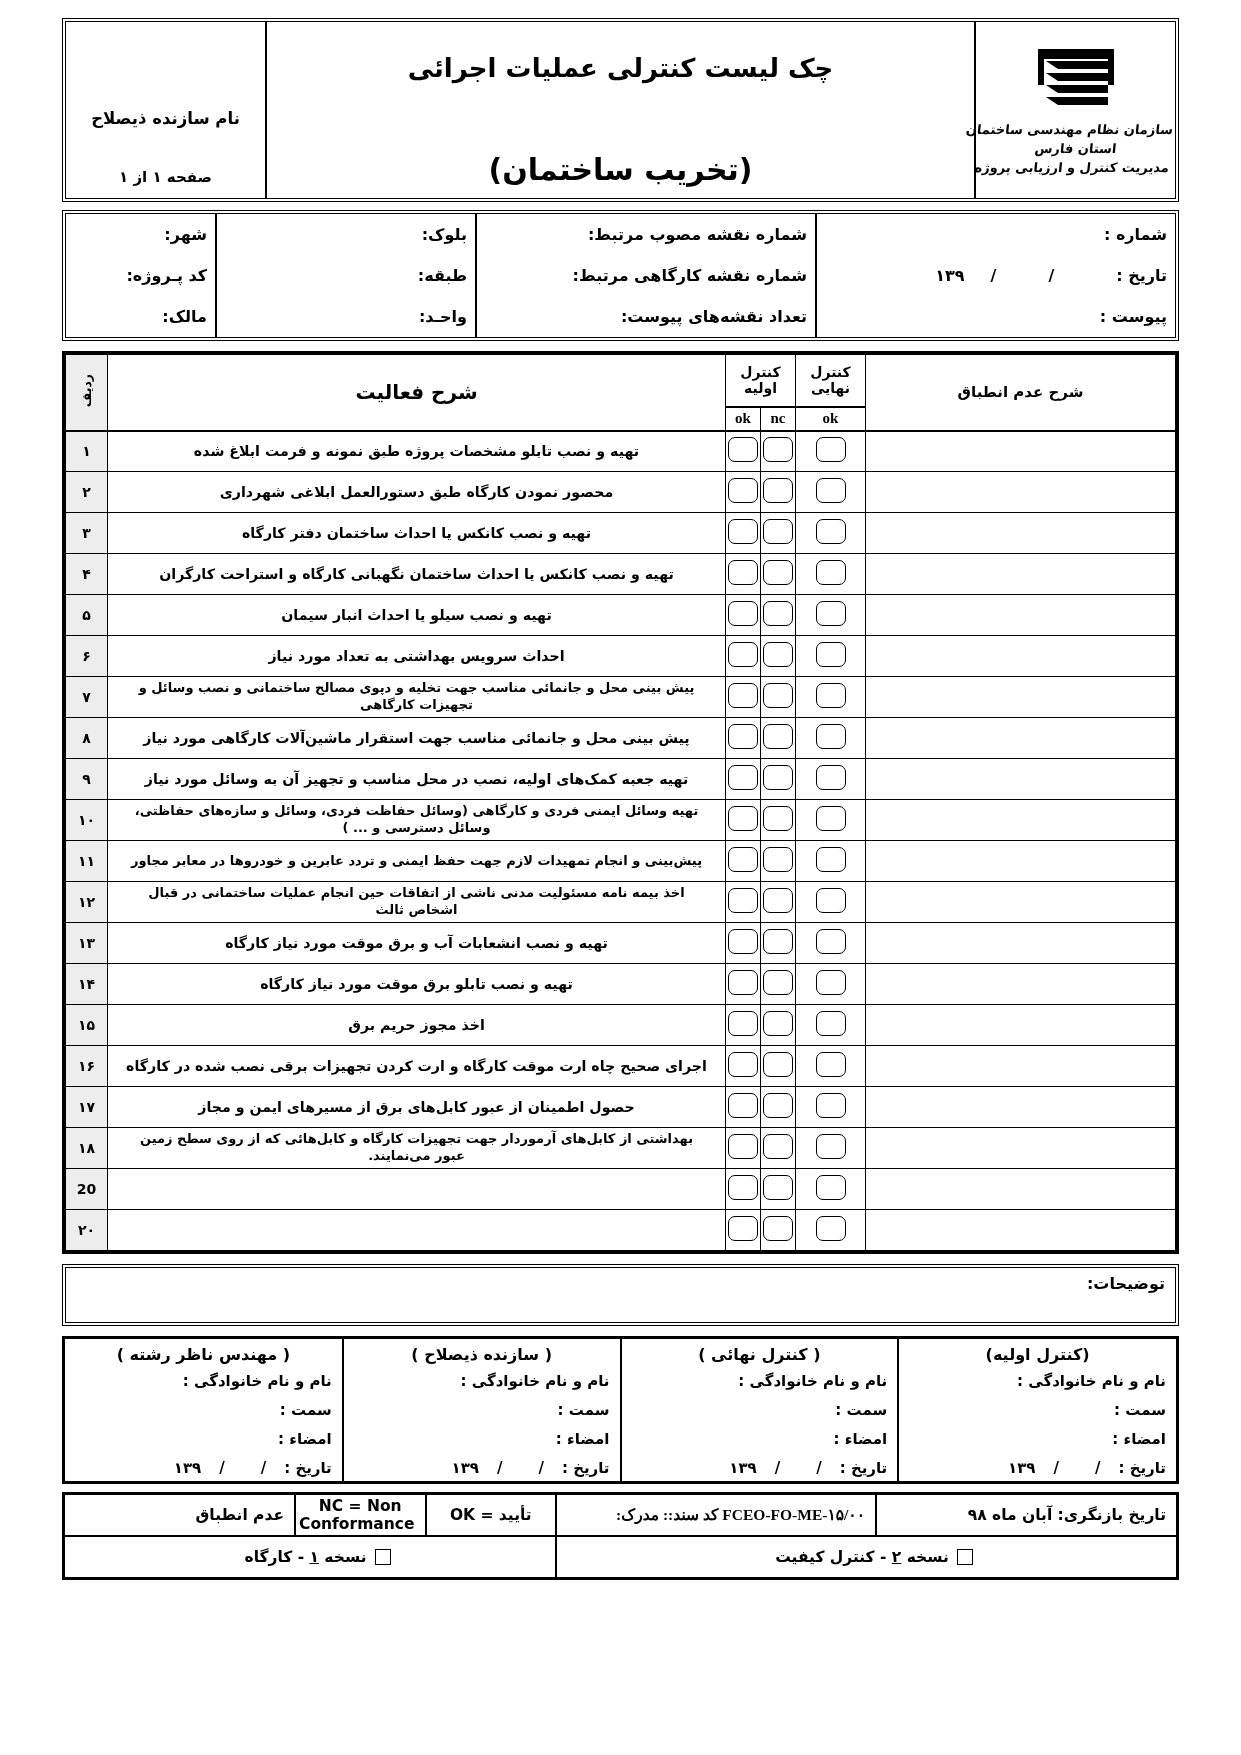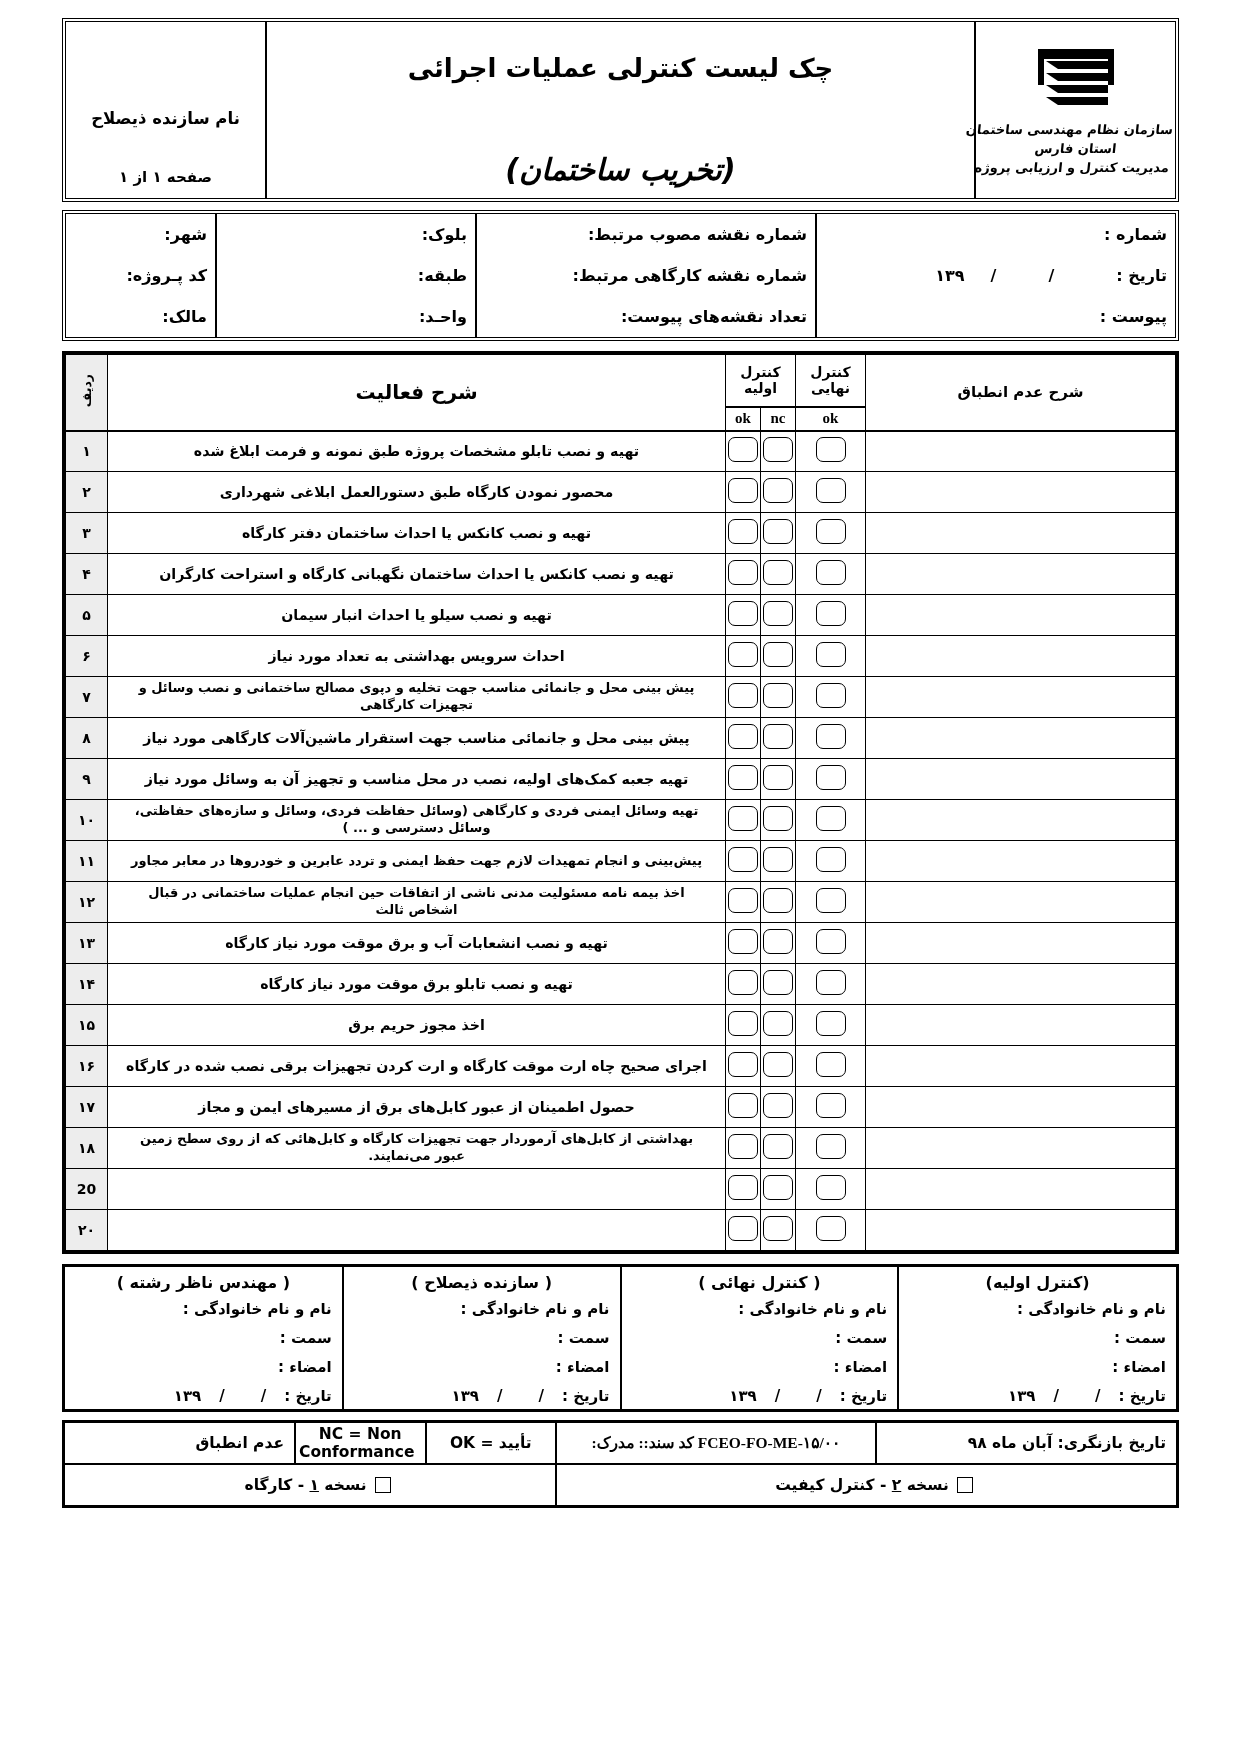--- a/index.html
+++ b/index.html
@@ -59,21 +59,20 @@
   .title-main {
     font-size: 26px;
     font-weight: bold;
     letter-spacing: 0px;
     margin-top: 14px;
   }
   .title-sub {
     font-size: 30px;
     font-weight: bold;
     margin-top: 69px;
-    font-style: italic;
   }
   .cell-logo {
     width: 200px;
     height: 176px;
     text-align: center;
     padding: 6px 4px;
   }
   .logo-mark {
     width: 112px; height: 72px;
     margin: 4px auto 2px auto;
@@ -238,21 +237,21 @@
     border-left: 2px solid #000;
     border-bottom: 2px solid #000;
     height: 36px;
     font-size: 15.5px;
     font-weight: bold;
     padding: 0 10px;
   }
   .legend-table td:last-child { border-left: none; }
   .legend-table tr:last-child td { border-bottom: none; padding-left: 25px; }
   .lg-a { width: 230px; text-align: right; }
-  .lg-b { width: 320px; text-align: center; font-family: "Liberation Serif", serif; }
+  .lg-b { width: 320px; text-align: right; font-family: "Liberation Serif", serif; }
   .lg-c { width: 100%; text-align: center; }
   .lg-d { width: 300px; text-align: right; }
   .copy-row td { text-align: center; }
   .copy-cell {
     display: flex;
     align-items: center;
     justify-content: center;
     gap: 8px;
     font-size: 15.5px;
     font-weight: bold;
@@ -516,20 +515,23 @@
             <td class="box-cell"><span class="chk"></span></td>
             <td class="box-cell"><span class="chk"></span></td>
             <td class="box-cell"><span class="chk"></span></td>
             <td class="desc"></td>
             <td class="radif">۲۰</td>
           </tr>
         </tbody>
     </table>
   </div>
 
+  <div class="notes-wrap">
+    <span>توضیحات:</span>
+  </div>
 
   <div class="sign-wrap">
     <table class="sign-table">
       <tbody>
           <tr>
             <td>
               <div class="sign-title">(کنترل اولیه)</div>
               <div class="sign-line">نام و نام خانوادگی :</div>
               <div class="sign-line">سمت :</div>
               <div class="sign-line">امضاء :</div>

